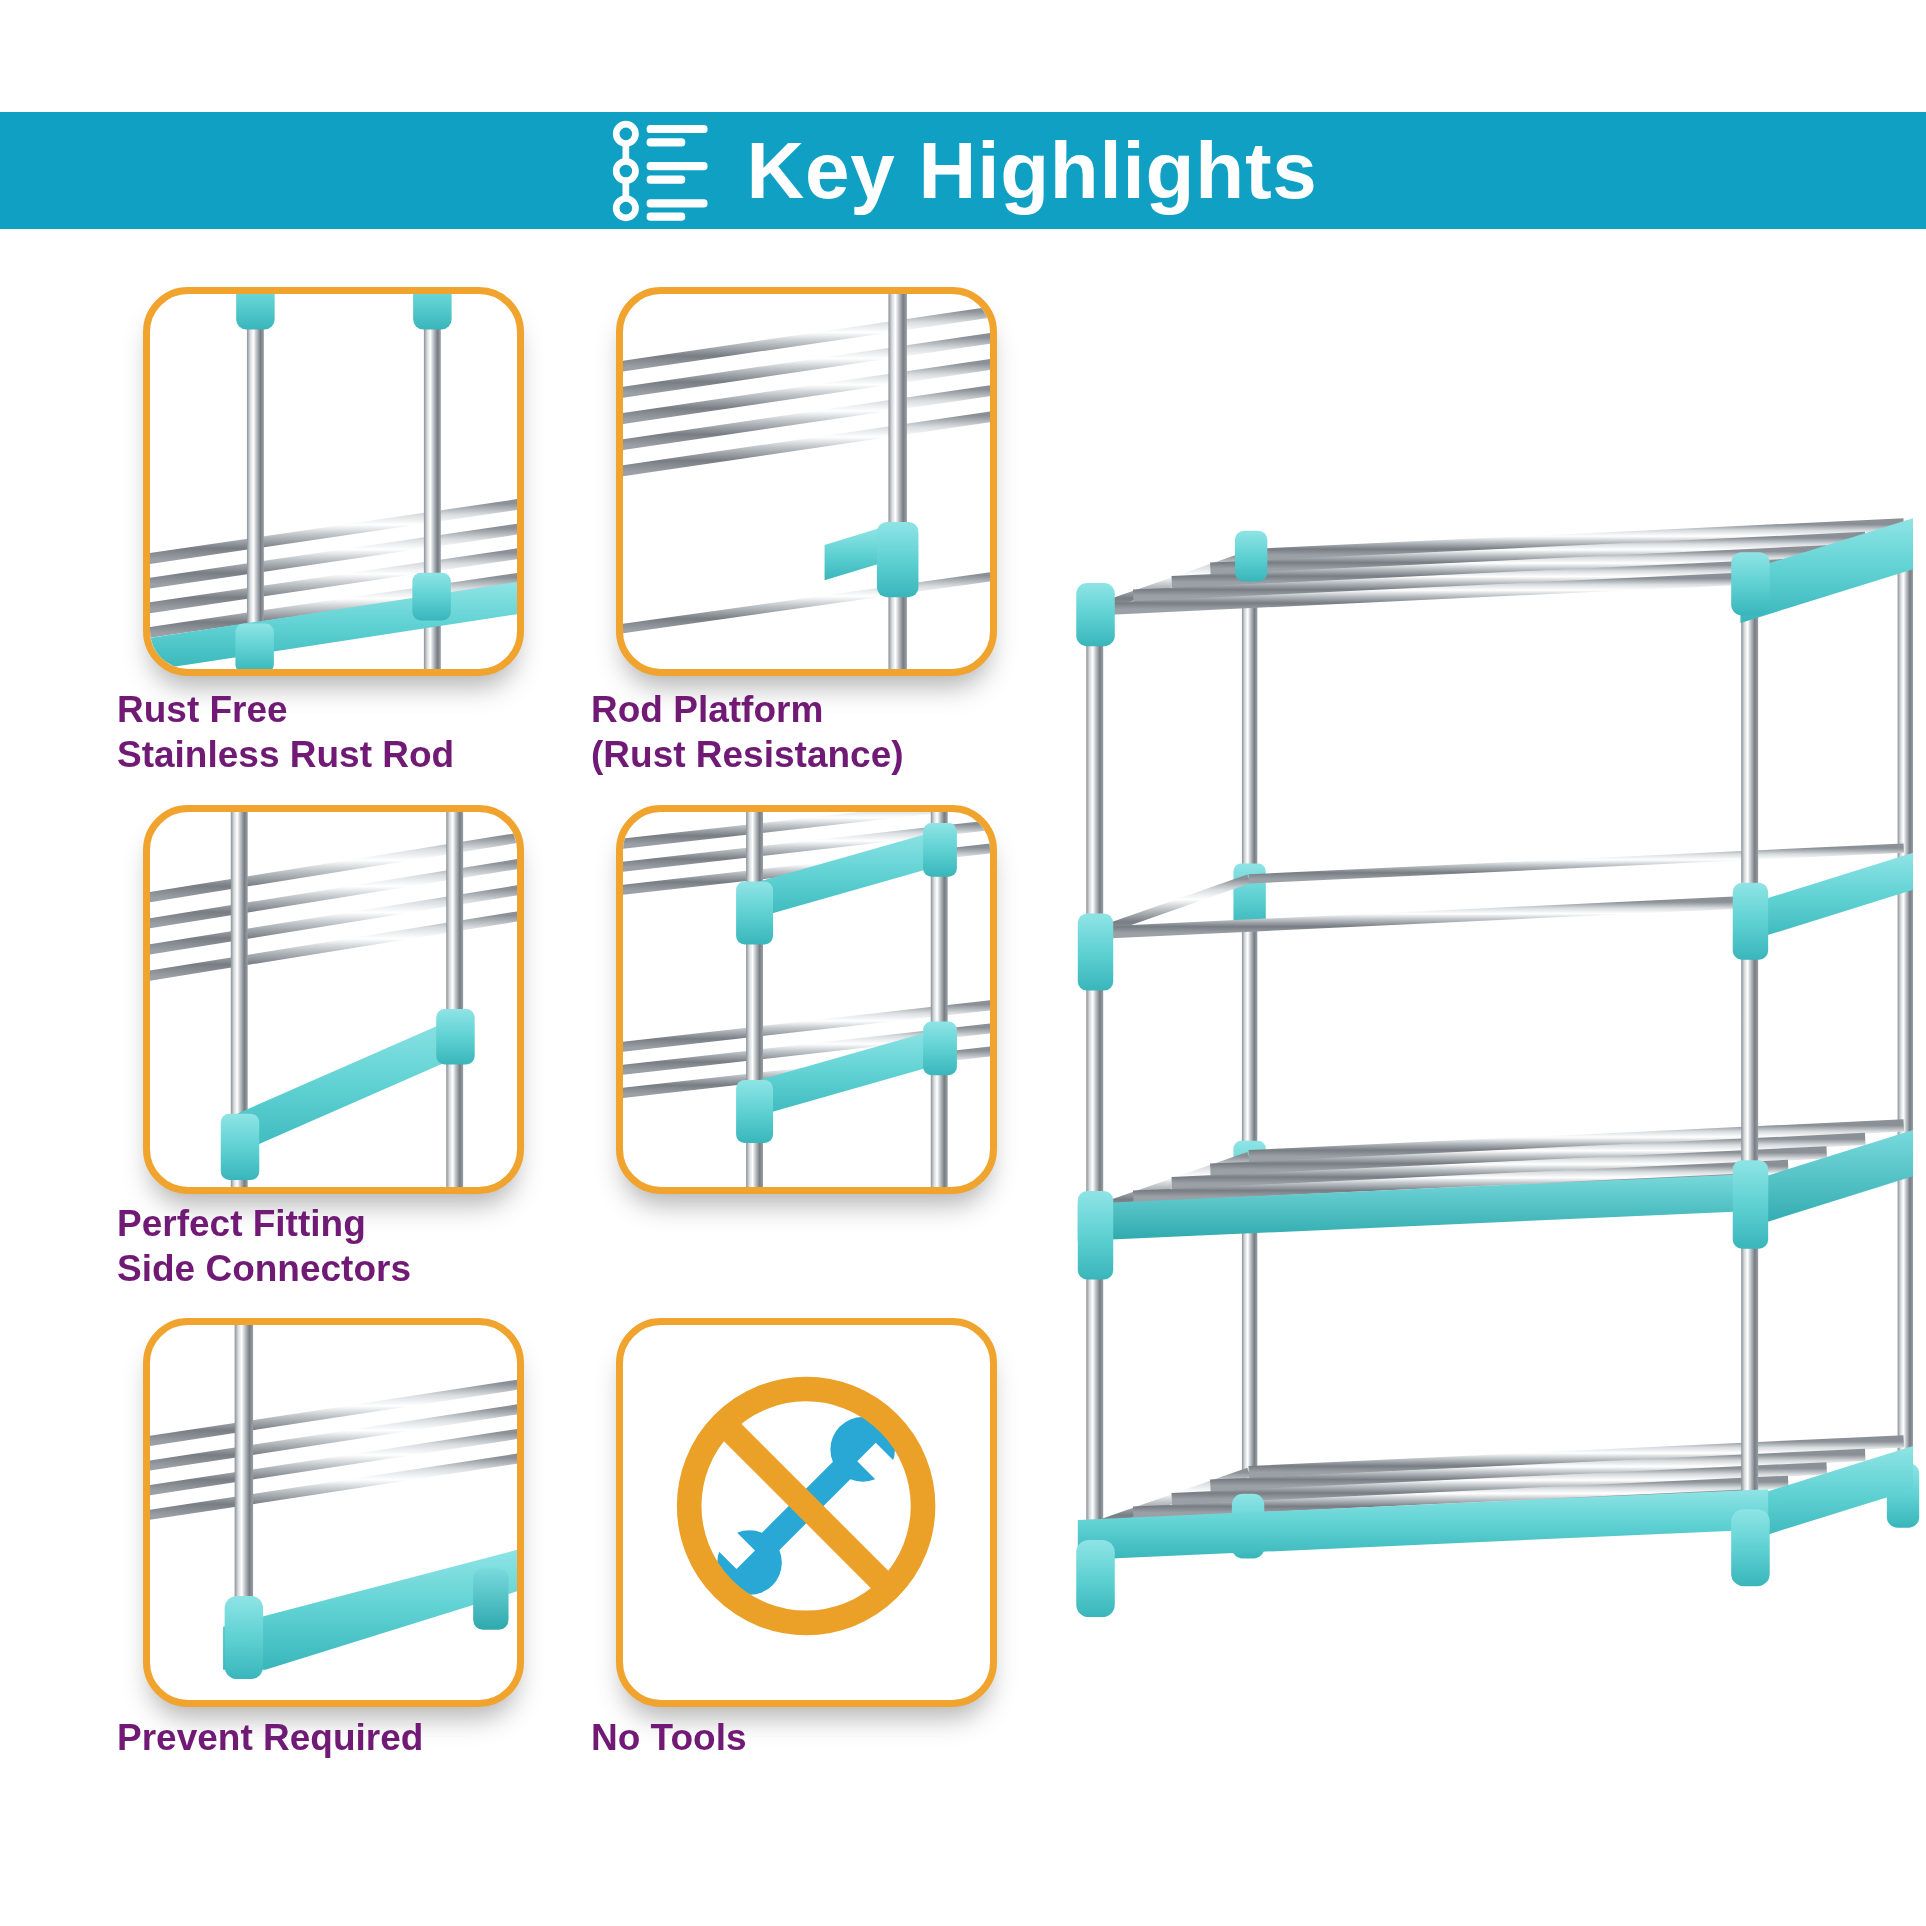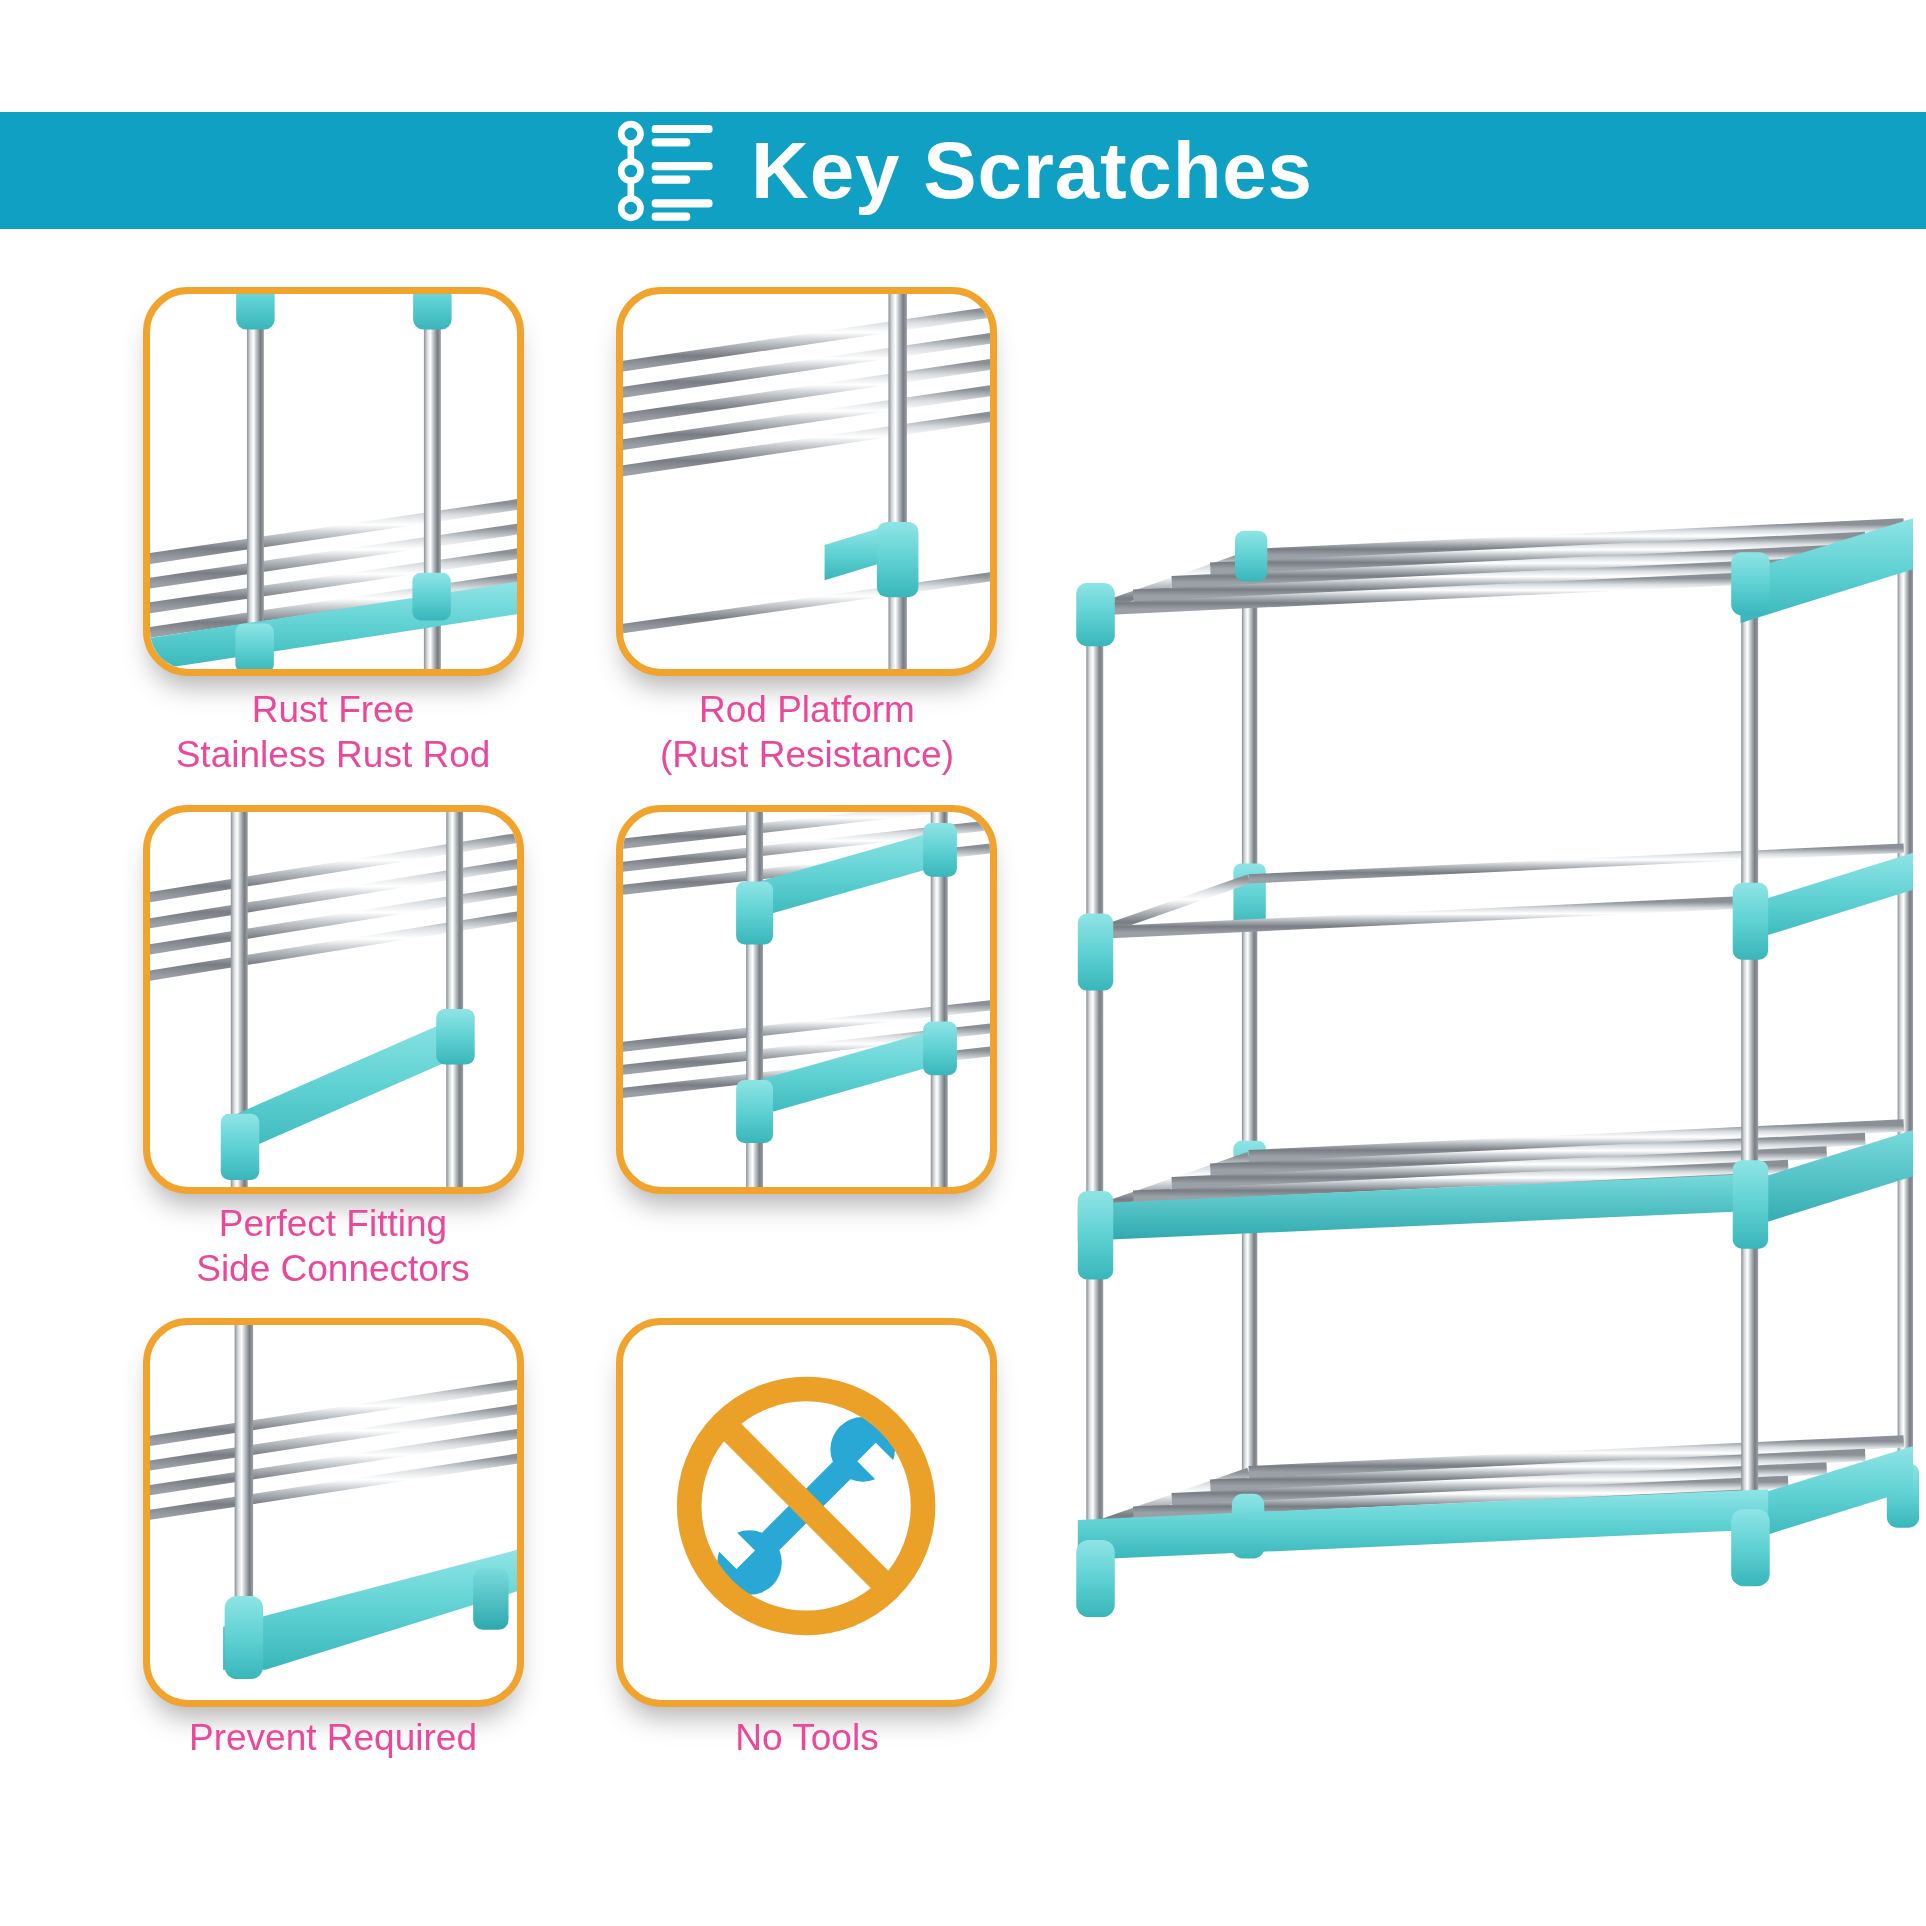--- a/index.html
+++ b/index.html
@@ -8,22 +8,22 @@
 
   .header{position:absolute;left:0;top:112px;width:1926px;height:117px;background:#0FA0C4;
           display:flex;align-items:center;justify-content:center;gap:34px;}
   .header-title{color:#ffffff;font-size:80px;font-weight:700;letter-spacing:0.8px;white-space:nowrap;}
 
   .fbox{position:absolute;width:381px;height:389px;background:#ffffff;border:7px solid #F0A42E;
         border-radius:45px;box-sizing:border-box;overflow:hidden;
         box-shadow:0 18.5px 26px -7.7px rgba(90,90,90,0.45);}
   .fbox svg{display:block;width:100%;height:100%;}
 
-  .caption{position:absolute;width:432px;text-align:center;font-size:37px;font-weight:400;
-           color:#ec4899;line-height:45px;}
+  .caption{position:absolute;width:432px;font-size:37px;font-weight:700;
+           color:#701a75;line-height:45px;}
   .caption span{display:block;}
 
   .product{position:absolute;left:1033px;top:432px;width:894px;height:1202px;}
   .defs-holder{position:absolute;width:0;height:0;left:0;top:0;}
 </style>
 </head>
 <body>
 
 <div class="page">
 
@@ -64,21 +64,21 @@
       <circle cx="24" cy="20" r="13" fill="none" stroke="#ffffff" stroke-width="9"></circle>
       <circle cx="24" cy="70" r="13" fill="none" stroke="#ffffff" stroke-width="9"></circle>
       <circle cx="24" cy="120" r="13" fill="none" stroke="#ffffff" stroke-width="9"></circle>
       <rect x="52" y="8" width="82" height="11" rx="5" fill="#ffffff"></rect>
       <rect x="52" y="26" width="52" height="11" rx="5" fill="#ffffff"></rect>
       <rect x="52" y="58" width="82" height="11" rx="5" fill="#ffffff"></rect>
       <rect x="52" y="76" width="52" height="11" rx="5" fill="#ffffff"></rect>
       <rect x="52" y="108" width="82" height="11" rx="5" fill="#ffffff"></rect>
       <rect x="52" y="126" width="52" height="11" rx="5" fill="#ffffff"></rect>
     </svg>
-    <div class="header-title">Key Scratches</div>
+    <div class="header-title">Key Highlights</div>
   </div>
 
   <div class="fbox" style="left:143px;top:287px;">
     <svg viewBox="0 0 477 487">
       <line x1="-10" y1="345" x2="487" y2="272" stroke="url(#gH)" stroke-width="14"></line>
       <line x1="-10" y1="377" x2="487" y2="304" stroke="url(#gH)" stroke-width="14"></line>
       <line x1="-10" y1="409" x2="487" y2="336" stroke="url(#gH)" stroke-width="14"></line>
       <line x1="-10" y1="441" x2="487" y2="368" stroke="url(#gH)" stroke-width="14"></line>
       <rect x="126" y="-6" width="22" height="500" fill="url(#gV)"></rect>
       <rect x="356" y="-6" width="22" height="500" fill="url(#gV)"></rect>

